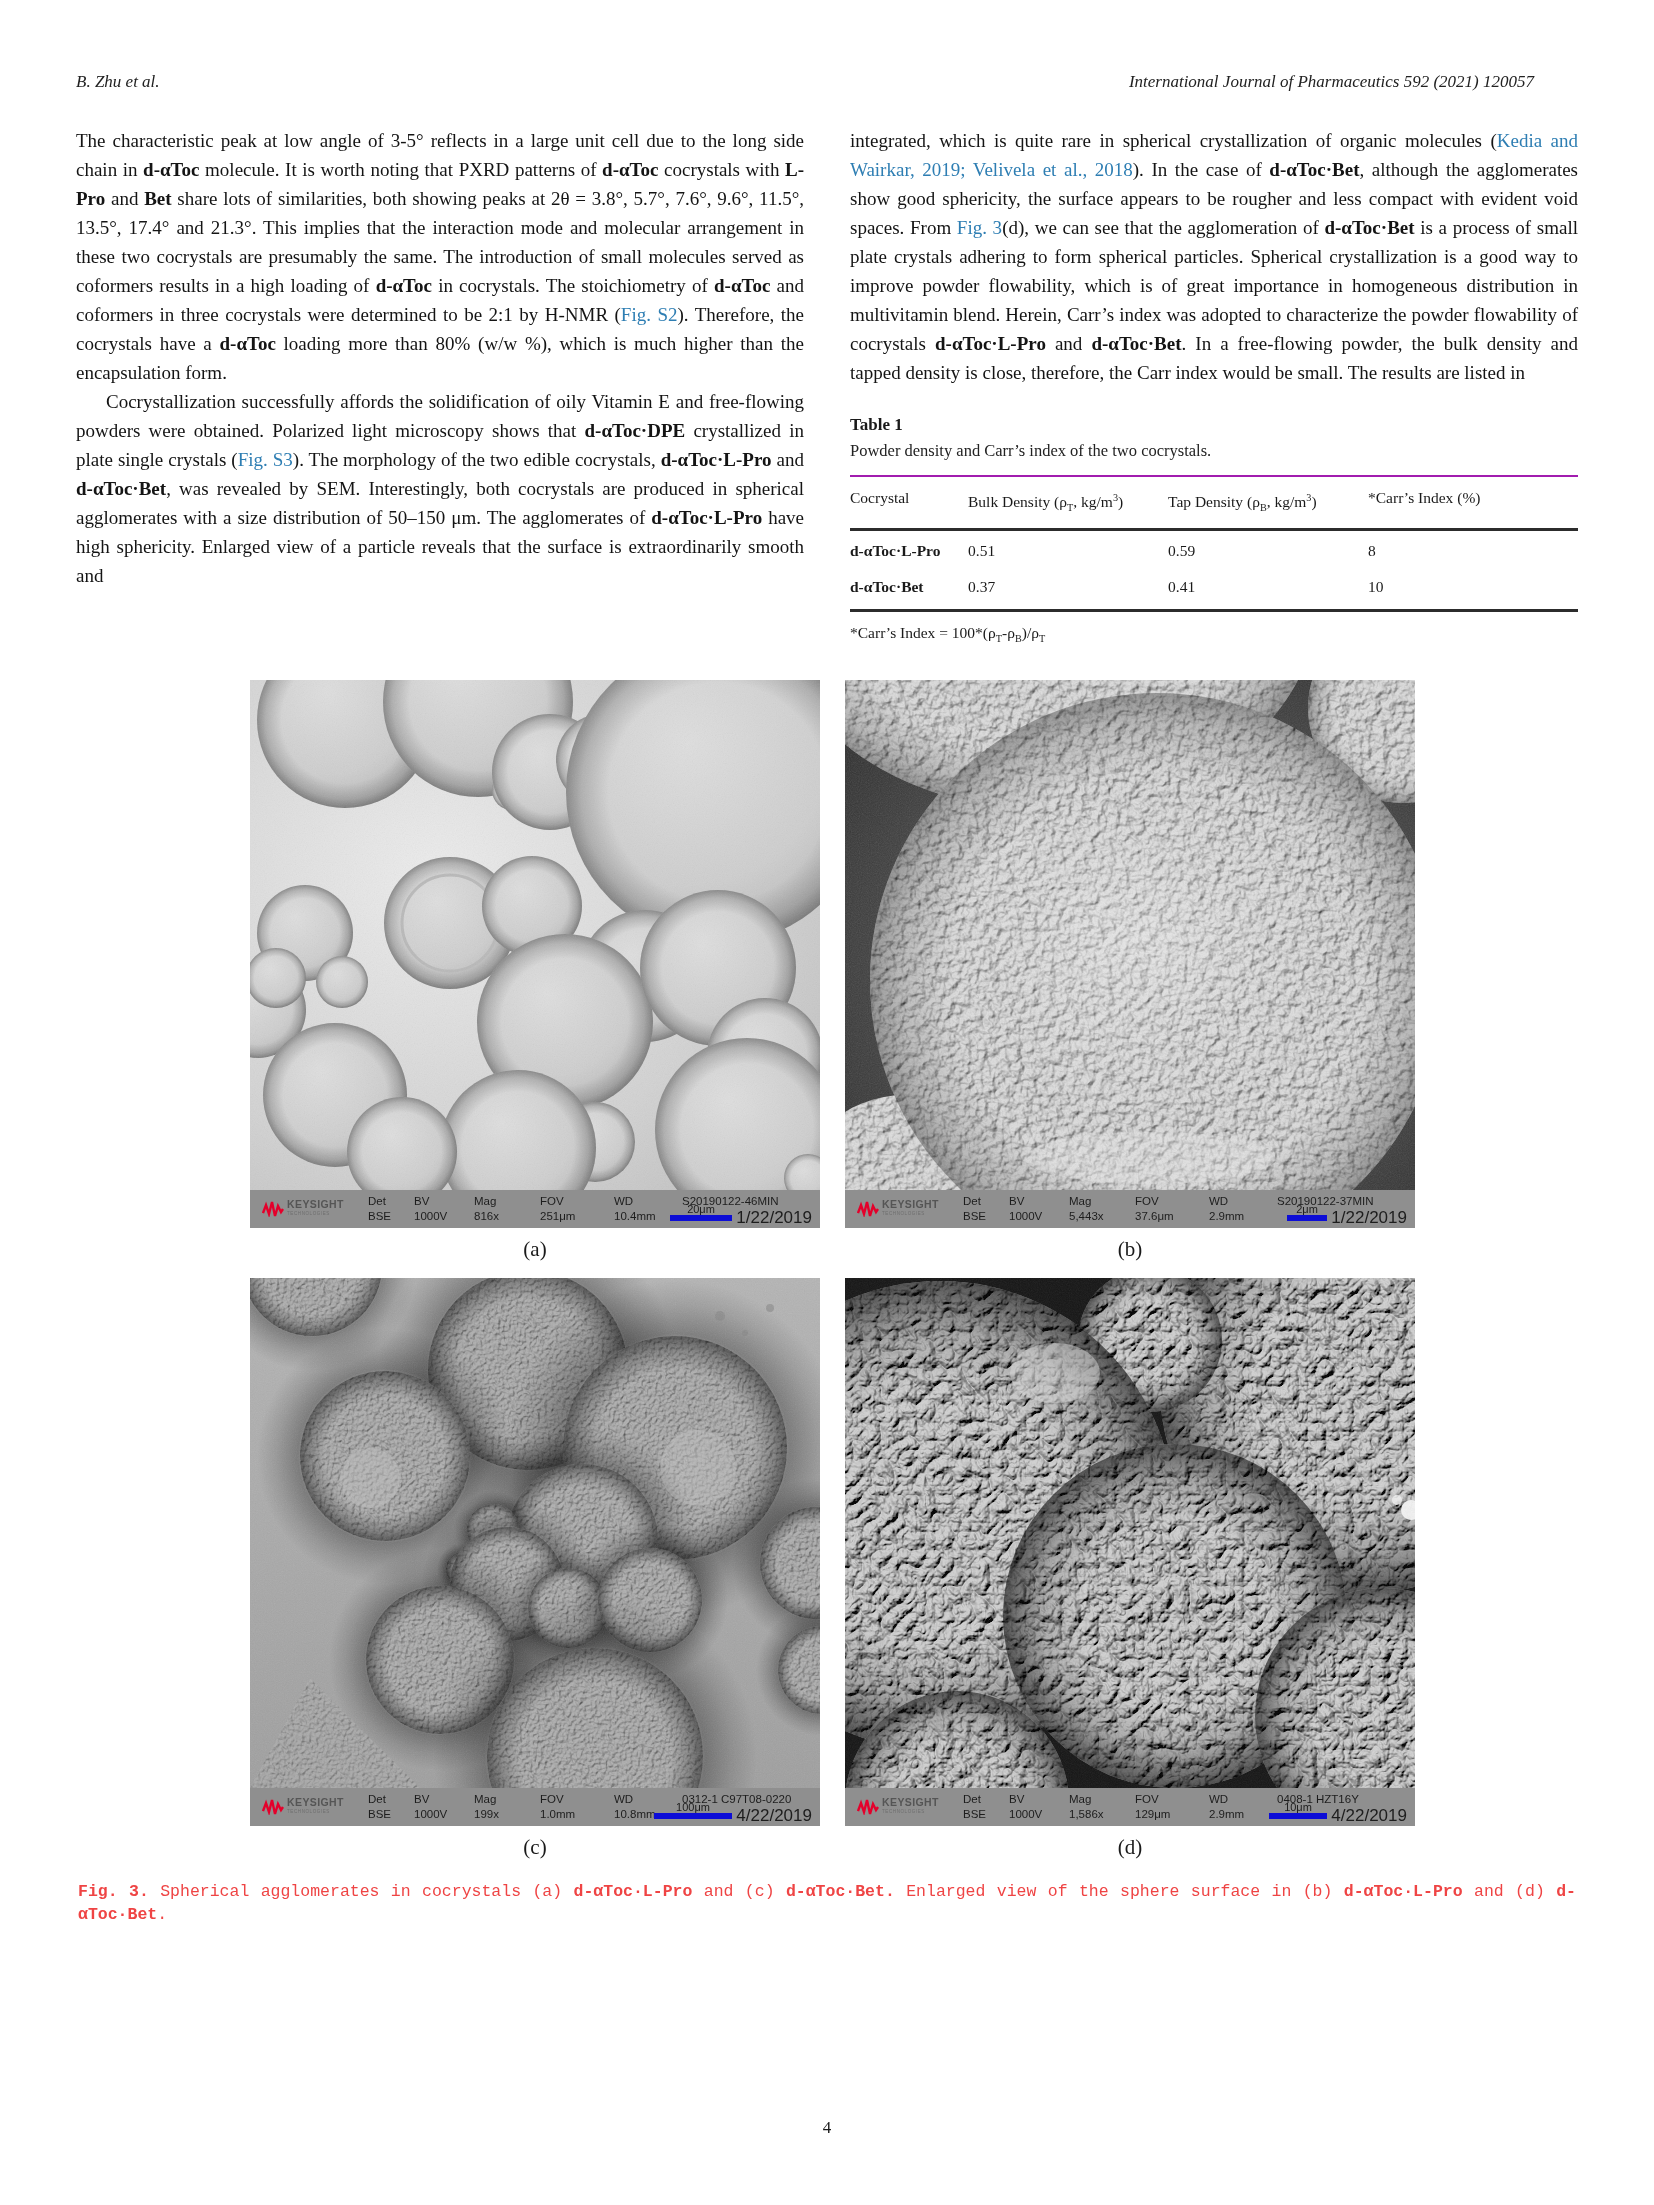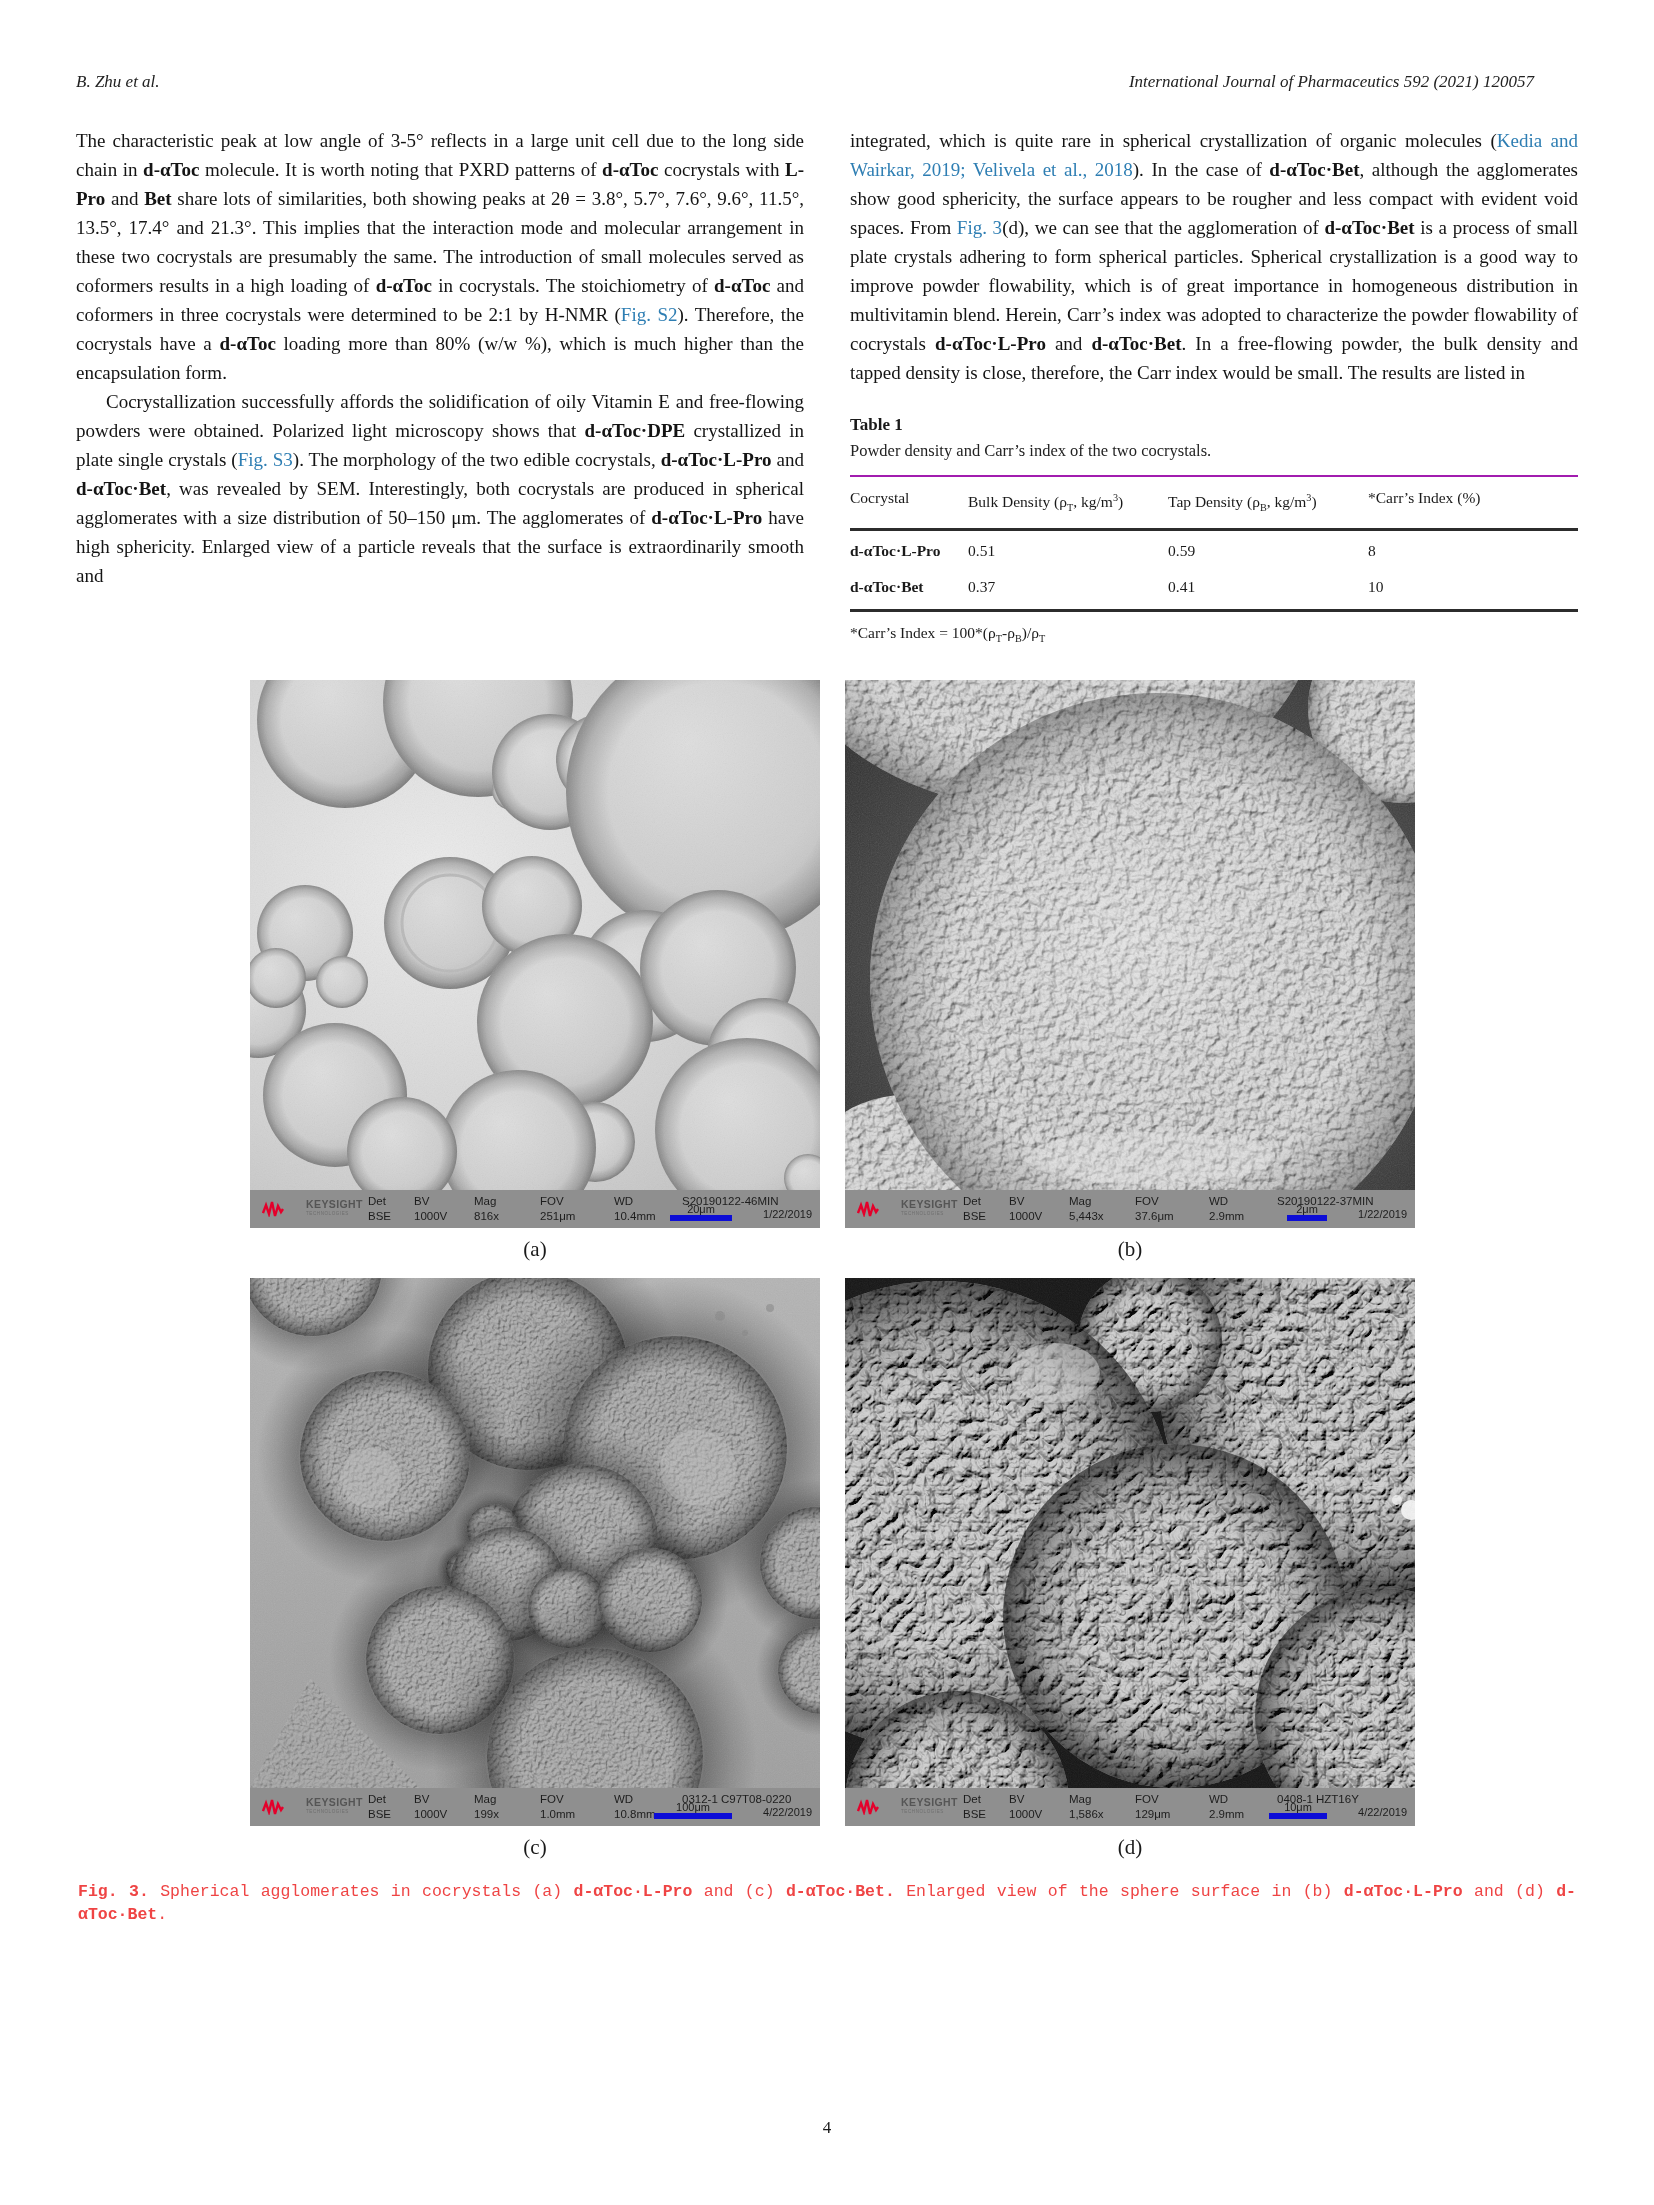--- a/index.html
+++ b/index.html
@@ -44,35 +44,35 @@
   
   .figure { margin-top:36px; padding-left:250px; }
   .frow { display:flex; gap:25px; }
   .panel { width:570px; }
   .sem { display:block; width:570px; height:510px; background:#bbb; }
   .infobar {
     position:relative; height:38px; background:#8f8f8f; color:#1d1d1d;
     font-family:"Liberation Sans", sans-serif; font-size:11.5px;
     display:flex; align-items:stretch; overflow:hidden;
   }
-  .klogo { width:118px; display:flex; align-items:center; gap:22px; padding-left:12px; }
+  .klogo { width:118px; display:flex; align-items:center; gap:3px; padding-left:12px; }
   .kmark { flex:0 0 auto; }
   .ktext { line-height:10px; }
   .kbrand { font-weight:bold; font-size:10.5px; letter-spacing:0.4px; color:#555555; }
   .ksub { font-size:4.5px; letter-spacing:0.6px; color:#6e6e6e; }
   .icols { display:flex; padding-top:4px; }
   .icol { line-height:15px; }
   .icol .ih, .icol .iv { white-space:nowrap; }
   .w1{width:46px}.w2{width:60px}.w3{width:66px}.w4{width:74px}.w5{width:68px}
   .iid { position:relative; flex:1; padding-top:4px; line-height:15px; white-space:nowrap; }
   .scalewrap { position:absolute; top:13px; right:88px; text-align:center; }
   .slabel { font-size:11px; line-height:12px; }
   .sbar { height:6px; background:#0d0dd6; margin:0 auto; }
   .sb-a{width:62px}.sb-b{width:40px}.sb-c{width:78px}.sb-d{width:58px}
-  .idate { position:absolute; right:8px; bottom:8px; font-size:11px; }
+  .idate { position:absolute; right:8px; bottom:0; font-size:17px; }
   .plabel { text-align:center; font-size:21px; padding:9px 0 16px 0; color:#1a1a1a; }
   .figcap {
     margin:4px 78px 0 78px; font-size:16.5px; line-height:23px;
     text-align:justify; text-align-last:justify; color:#ef4444;font-family:Liberation Mono, monospace;
   }
   .pagenum { position:absolute; left:0; right:0; top:2118px; text-align:center; font-size:17px; }
 </style>
 </head>
 <body>
 

